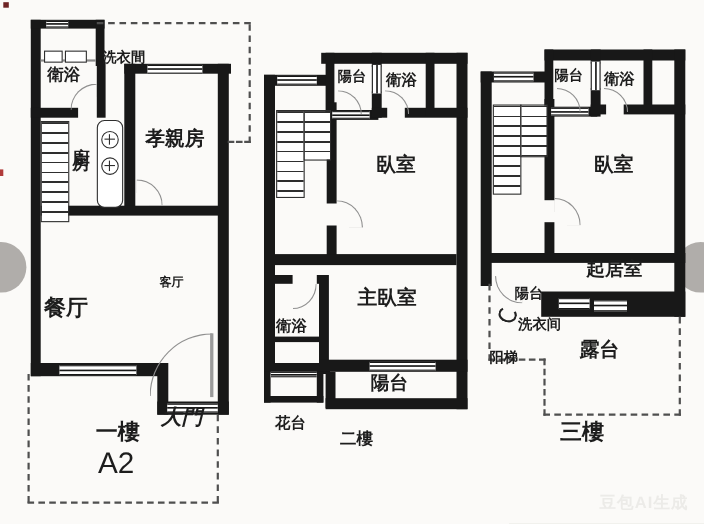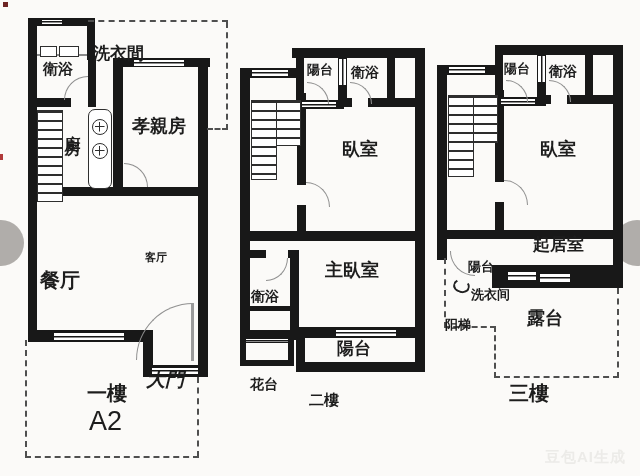--- a/index.html
+++ b/index.html
@@ -80,21 +80,21 @@
     <div class="arc tl" style="left:136px;top:303px;width:57px;height:57px;"></div>
     <div class="leaf" style="left:191px;top:303px;width:2.5px;height:58px;"></div>
 
     <div class="dh" style="left:88px;top:20px;width:140px;"></div>
     <div class="dv" style="left:226px;top:22px;height:108px;"></div>
     <div class="dh" style="left:207px;top:128px;width:21px;"></div>
     <div class="dv" style="left:25px;top:340px;height:117px;"></div>
     <div class="dh" style="left:25px;top:456px;width:174px;"></div>
     <div class="dv" style="left:197px;top:377px;height:80px;"></div>
 
-    <div class="lbl" style="left:93px;top:45px;font-size:17px;">洗衣間</div>
+    <div class="lbl" style="left:93px;top:45px;font-size:13px;">洗衣間</div>
     <div class="lbl" style="left:43px;top:61px;font-size:15px;">衛浴</div>
     <div class="lbl vtext" style="left:64px;top:122px;font-size:16px;">廚房</div>
     <div class="lbl" style="left:132px;top:117px;font-size:18px;">孝親房</div>
     <div class="lbl" style="left:40px;top:269px;font-size:20px;">餐厅</div>
     <div class="lbl" style="left:145px;top:251px;font-size:11px;">客厅</div>
     <div class="lbl" style="left:146px;top:370px;font-size:19px;font-style:italic;">大門</div>
     <div class="lbl" style="left:87px;top:382px;font-size:20px;">一樓</div>
     <div class="lbl" style="left:89px;top:407px;font-size:27px;font-weight:400;">A2</div>
   </div>
 

